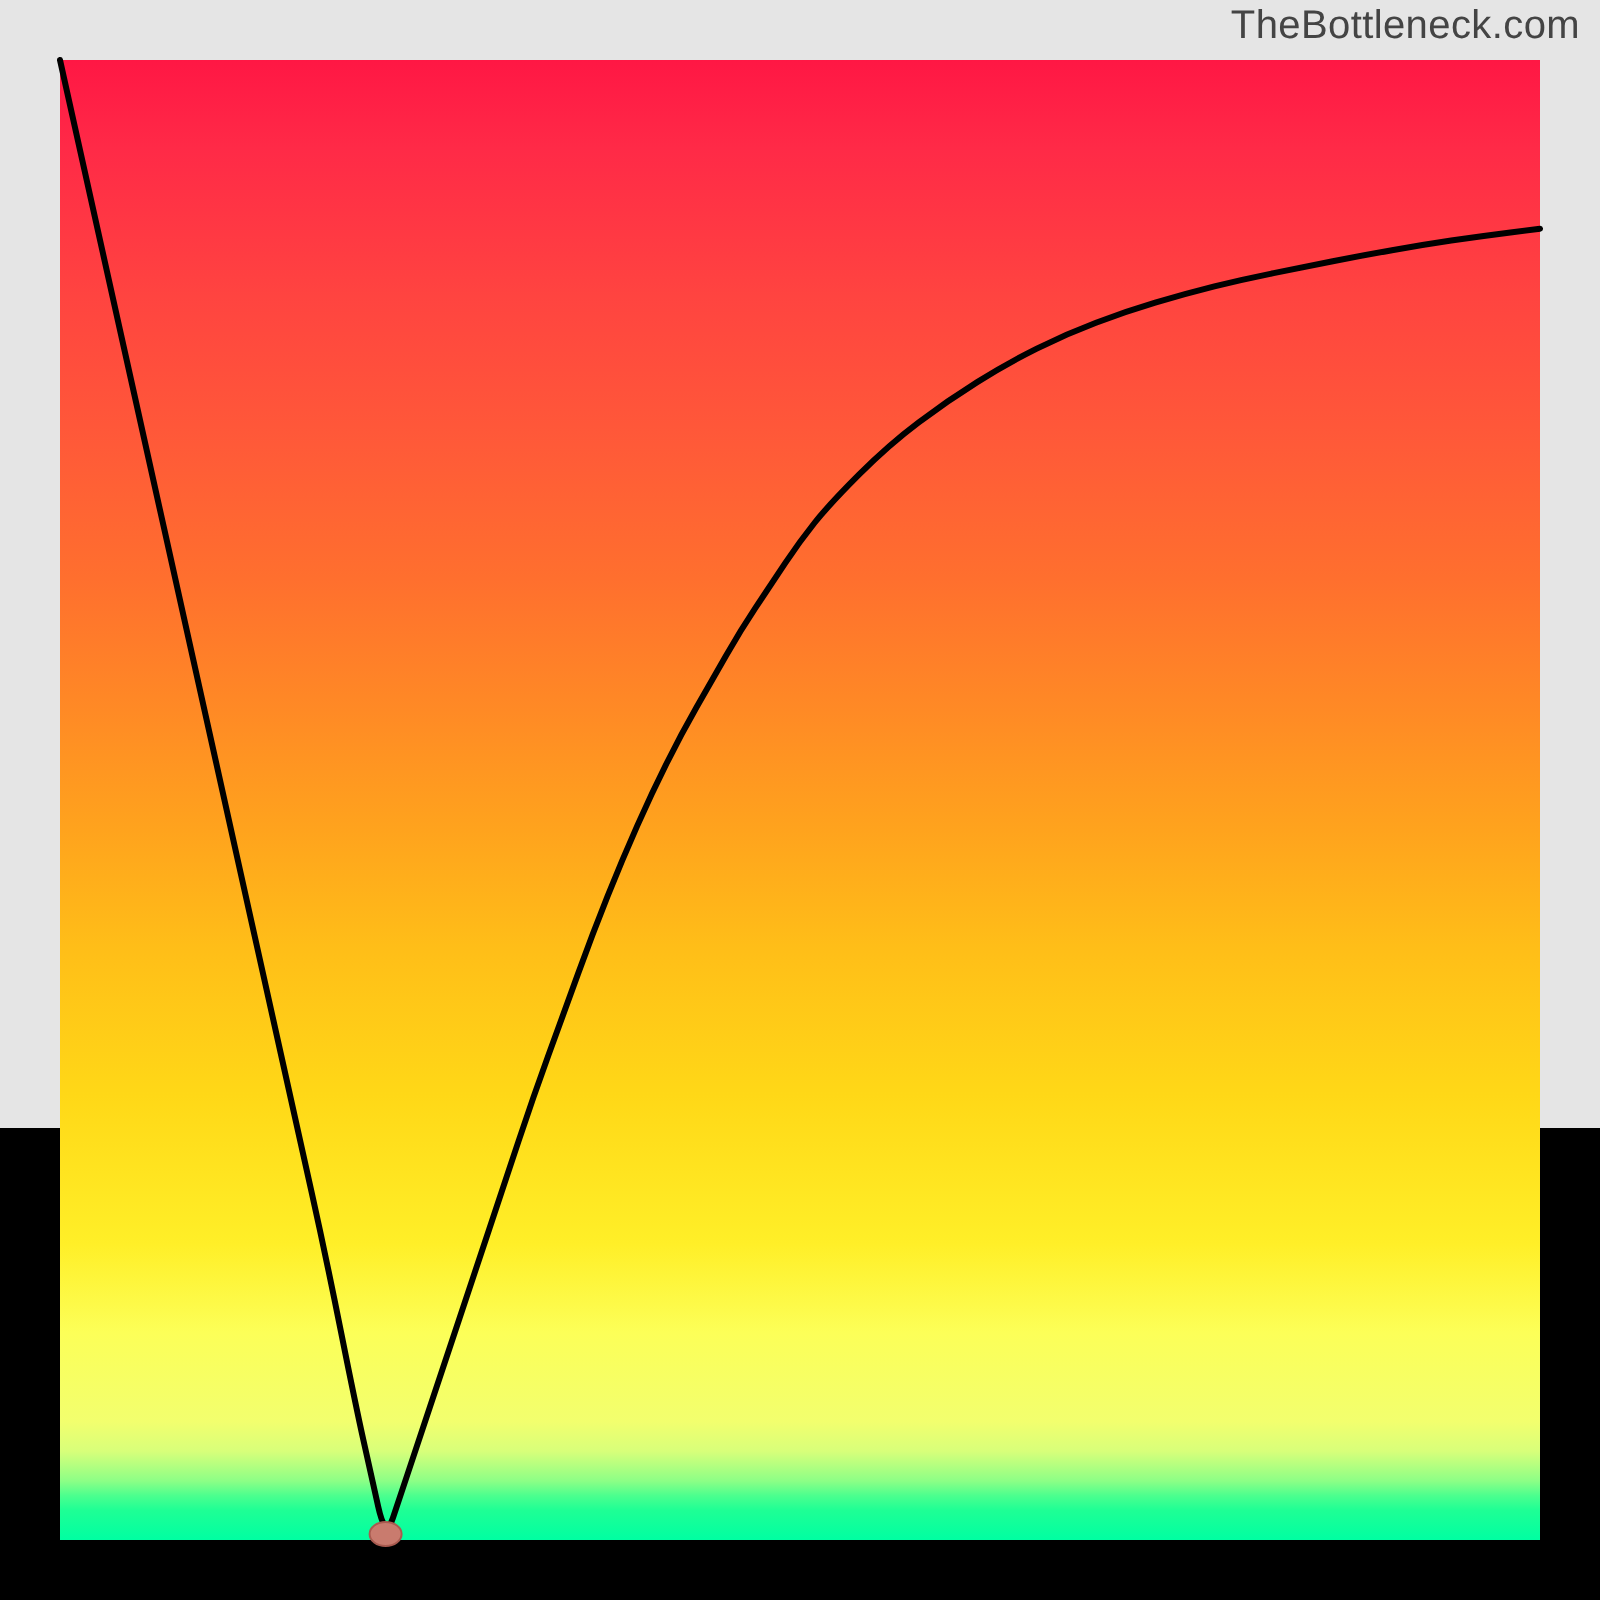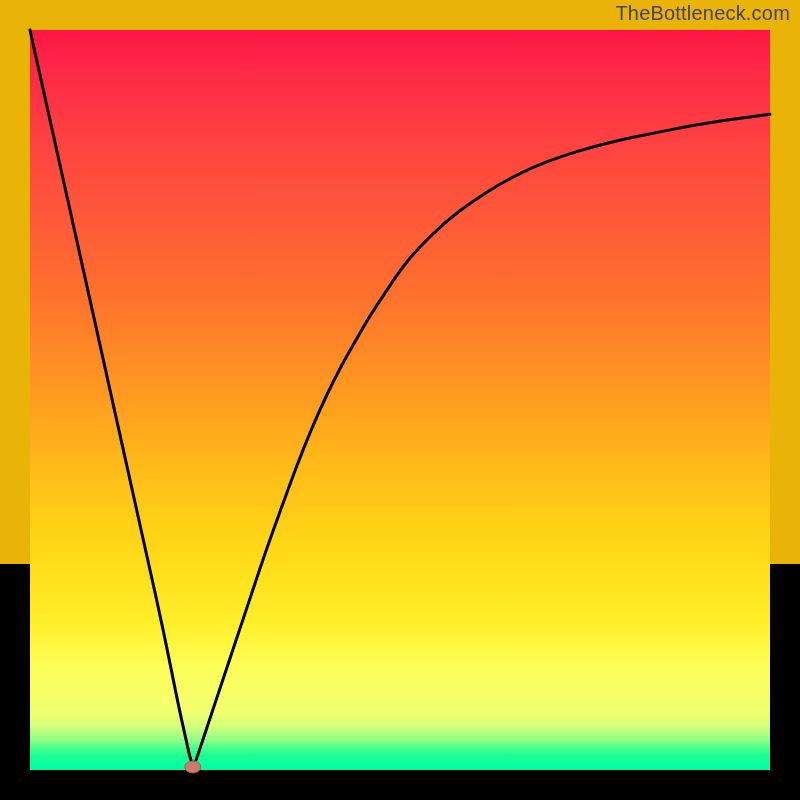--- a/index.html
+++ b/index.html
@@ -8,21 +8,21 @@
     width: 800px;
     height: 800px;
     background: #000;
     overflow: hidden;
     font-family: Arial, Helvetica, sans-serif;
   }
   .frame {
     position: relative;
     width: 800px;
     height: 564px;
-    background: #eab308;
+    background: #e5e5e5;
   }
   .plot-area {
     position: absolute;
     left: 30px;
     top: 30px;
     width: 740px;
     height: 740px;
     
     background: linear-gradient(
       to bottom,

